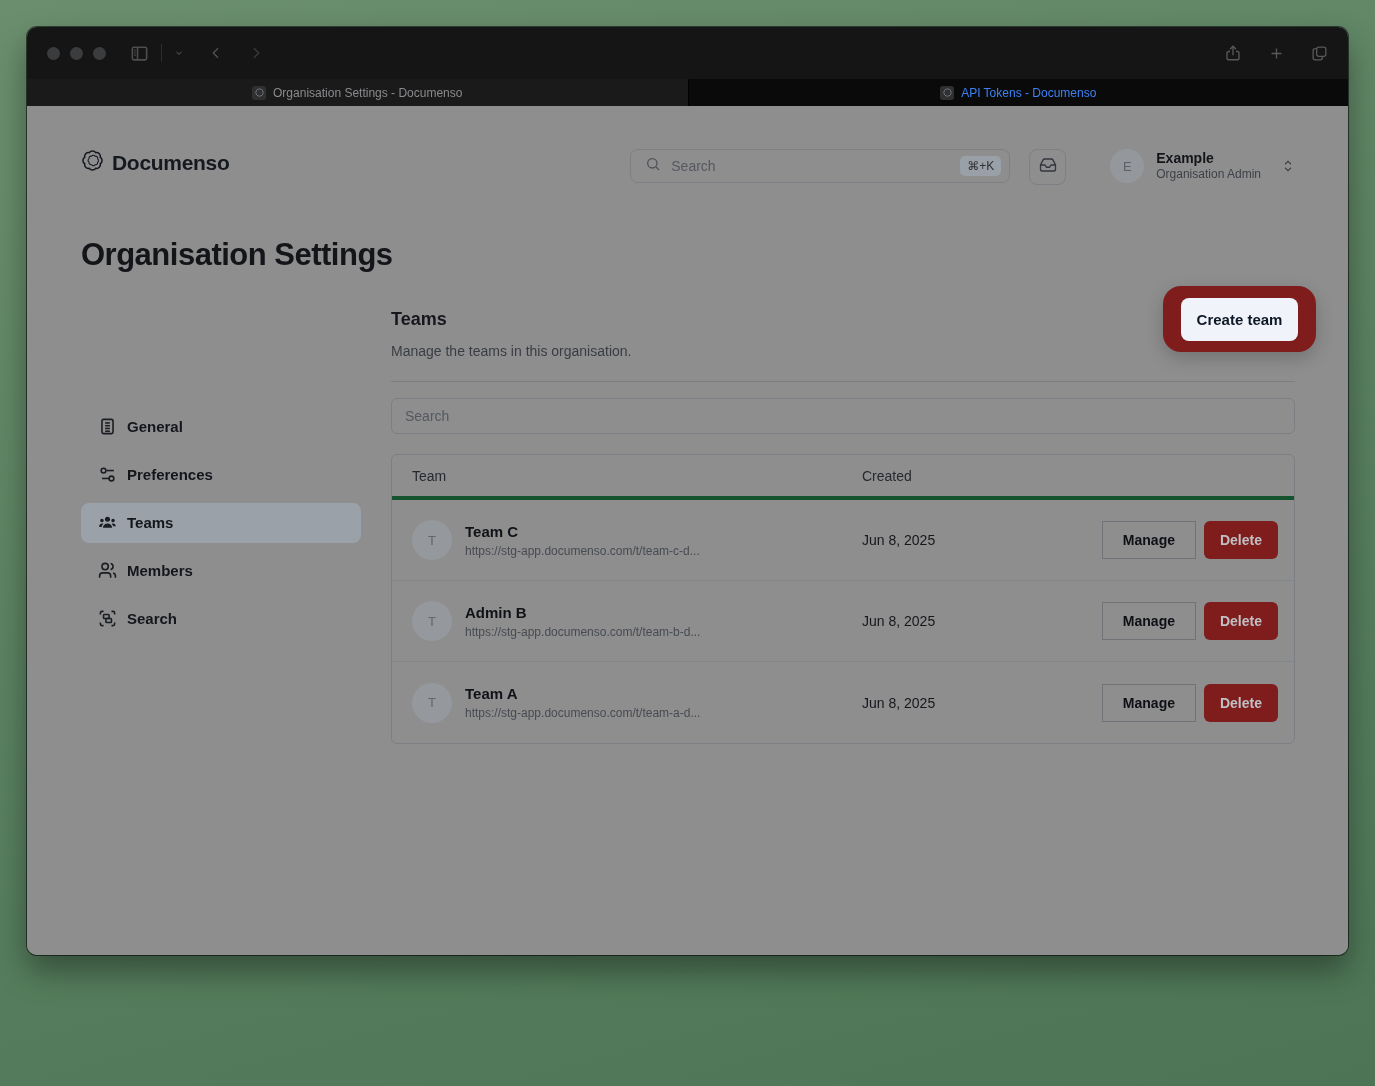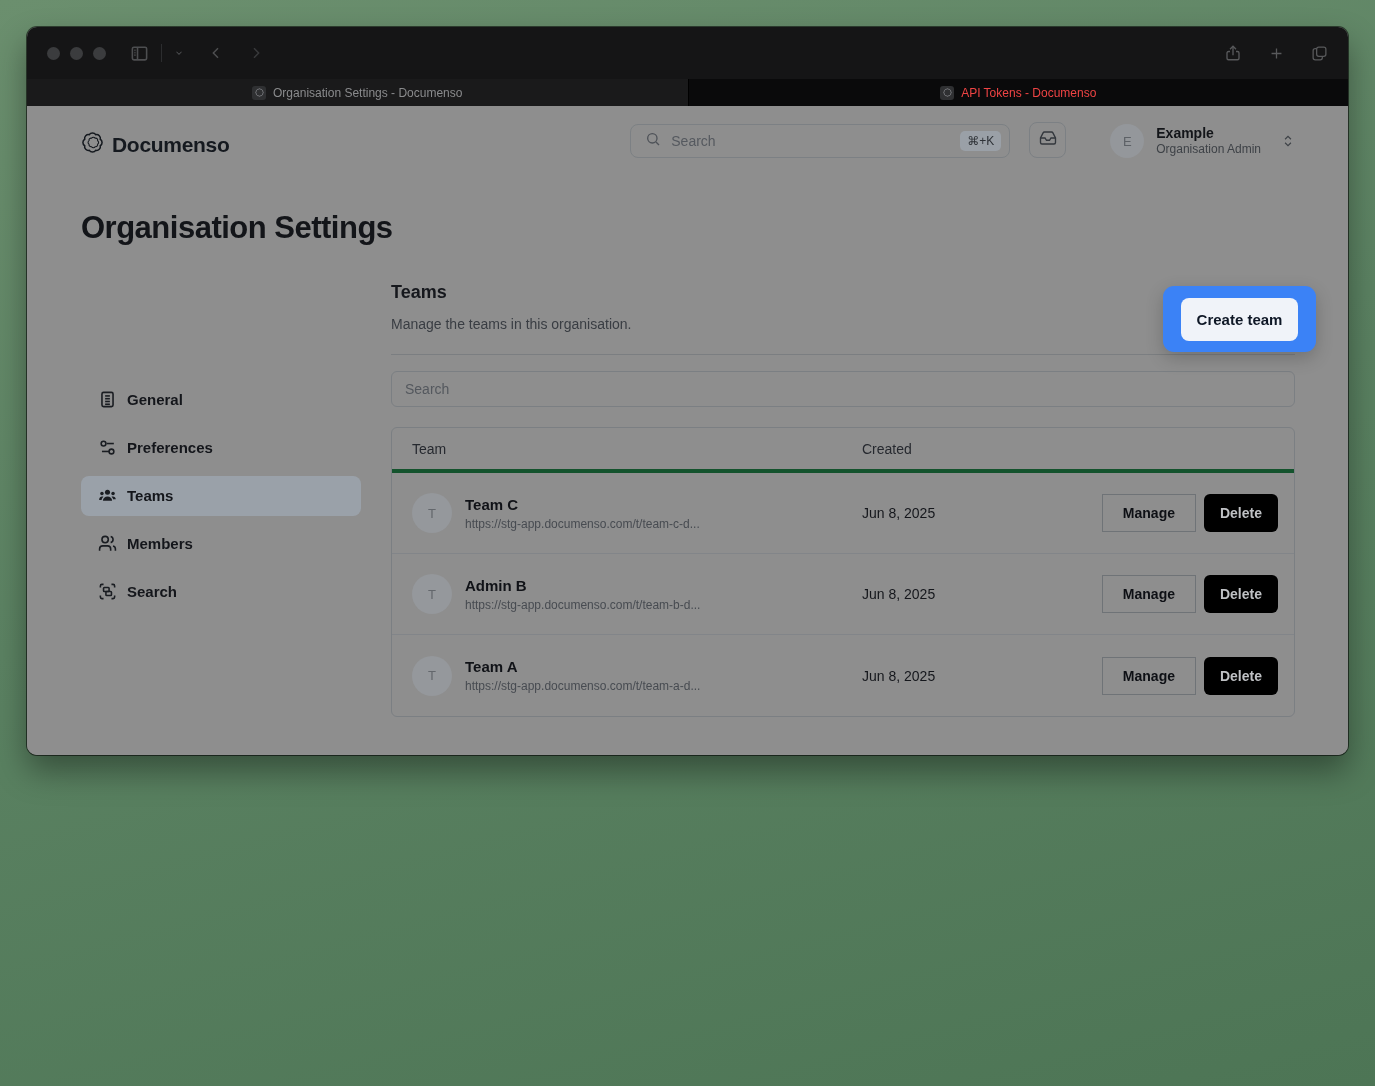--- a/index.html
+++ b/index.html
@@ -4,42 +4,42 @@
 <style>
   * { margin:0; padding:0; box-sizing:border-box; }
   html,body { width:1375px; height:1086px; }
   body {
     font-family:"Liberation Sans", sans-serif;
     background:linear-gradient(165deg,#6b8f6e 0%,#5b8262 45%,#4d7555 100%);
     overflow:hidden; position:relative;
   }
   
   .window{
-    position:absolute; left:27px; top:27px; width:1321px; height:728px;
+    position:absolute; left:27px; top:27px; width:1321px; height:928px;
     border-radius:10px; overflow:hidden; background:#8e8e8e;
     box-shadow:0 16px 32px rgba(0,0,0,.38), 0 0 0 1px rgba(0,0,0,.55);
   }
   .toolbar{
     height:52px; background:#151516; display:flex; align-items:center;
     padding:0 20px; gap:10px;
   }
   .tlight{ width:13px; height:13px; border-radius:50%; background:#3b3c3e; display:inline-block; }
   .nav-ico{ color:#4d4e50; display:flex; align-items:center; }
   .nav-ico svg{ display:block; }
   .tb-sep{ width:1px; height:18px; background:#2c2d2f; margin:0 2px; }
   .toolbar .spacer{ flex:1; }
   .right-ico{ color:#58595b; display:flex; align-items:center; margin-left:16px; }
   .tabbar{ height:27px; display:flex; background:#0a0a0b; }
   .tab{ width:50%; display:flex; align-items:center; justify-content:center; gap:7px; font-size:12px; }
   .tab.active{ background:#1a1a1b; color:#8a8b8d; }
-  .tab.inactive{ background:#0a0a0b; color:#ef4444; border-left:1px solid #000; }
+  .tab.inactive{ background:#0a0a0b; color:#3b82f6; border-left:1px solid #000; }
   .favicon{ width:14px; height:14px; border-radius:3px; background:#2f3032; display:flex; align-items:center; justify-content:center; color:#86878a; }
   
   .content{ position:relative; height:953px; background:#8e8e8e; }
-  .app-header{ display:flex; align-items:flex-end; padding:16px 53px 0 54px; }
+  .app-header{ display:flex; align-items:flex-start; padding:16px 53px 0 54px;margin-top:27px; }
   .brand{ display:flex; align-items:center; gap:8px; color:#15191f; }
   .brand-name{ font-size:21px; font-weight:bold; letter-spacing:-.3px; }
   .app-header .spacer{ flex:1; }
   .searchbar{
     width:380px; height:34px; border:1px solid #7c8084; border-radius:8px;
     display:flex; align-items:center; padding:0 8px 0 14px; gap:10px; color:#4e5258;
   }
   .searchbar input{
     flex:1; border:none; outline:none; background:transparent;
     font-size:14px; color:#2e3237; font-family:"Liberation Sans",sans-serif;
@@ -97,27 +97,27 @@
   }
   .team-name{ font-size:15px; font-weight:bold; color:#101217; line-height:18px; }
   .team-url{ font-size:12px; color:#474b51; margin-top:3px; }
   .created-cell{ font-size:14px; font-weight:500; color:#15171c; }
   .actions-cell{ display:flex; gap:8px; padding-right:16px; }
   .btn-manage{
     height:38px; padding:0 20px; border:1px solid #6f7377; border-radius:0; background:transparent;
     font-size:14px; font-weight:bold; color:#0e1015; font-family:"Liberation Sans",sans-serif;
   }
   .btn-delete{
-    height:38px; padding:0 16px; border:none; border-radius:6px; background:#000000;
+    height:38px; padding:0 16px; border:none; border-radius:6px; background:#7f1d1d;
     font-size:14px; font-weight:bold; color:#bfc1c4; font-family:"Liberation Sans",sans-serif;
   }
   
   .spotlight{
     position:absolute; left:1136px; top:259px; width:153px; height:66px;
-    background:#3b82f6; border-radius:11px; z-index:40;
+    background:#7f1d1d; border-radius:18px; z-index:40;
     display:flex; align-items:center; justify-content:center;
     box-shadow:0 6px 18px rgba(0,0,0,.20);
   }
   .btn-create{
     width:117px; height:43px; border:none; border-radius:8px; background:#f0f3f9;
     font-size:15px; font-weight:bold; color:#0e1726; font-family:"Liberation Sans",sans-serif;
   }
 </style>
 </head>
 <body>

